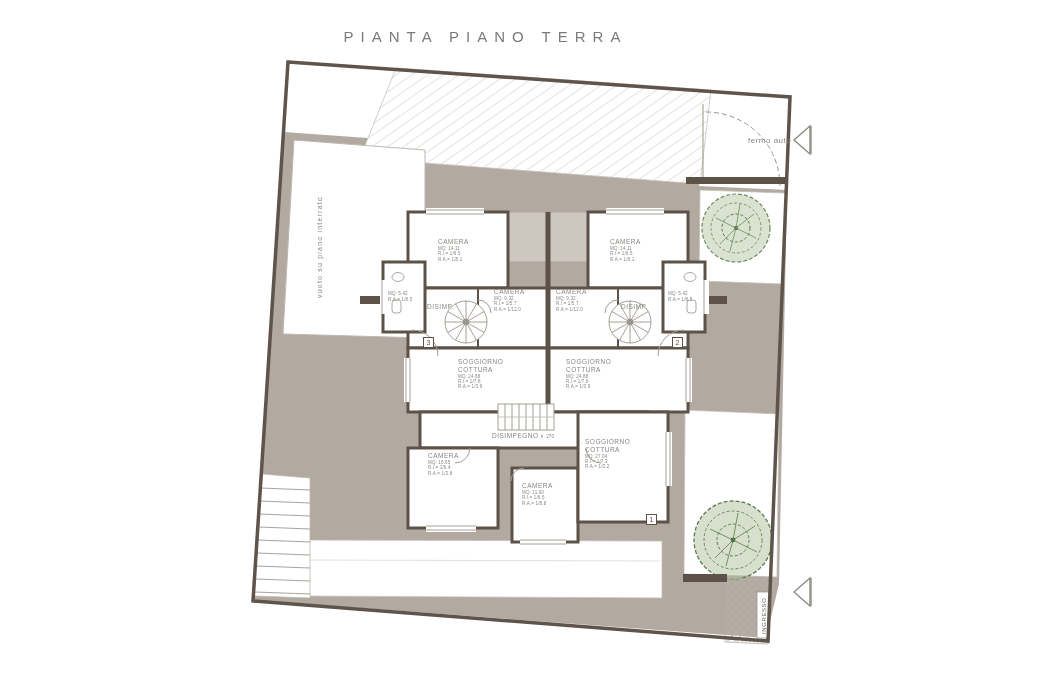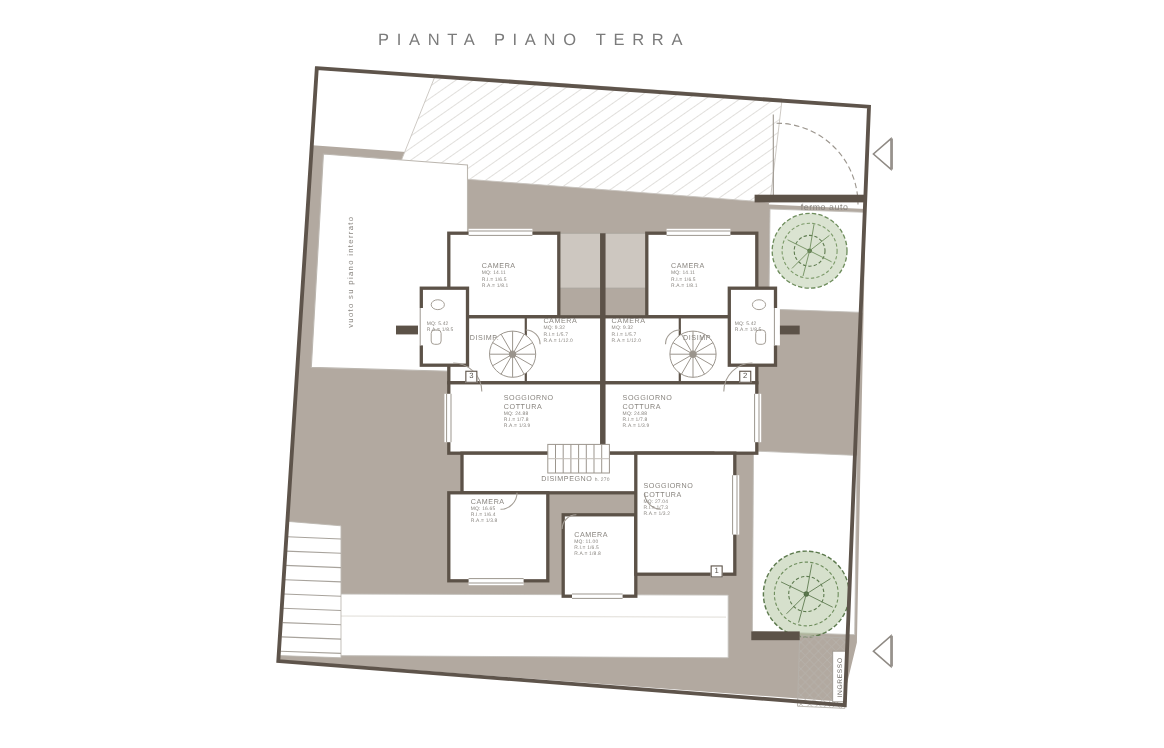--- a/index.html
+++ b/index.html
@@ -202,21 +202,21 @@
       <rect x="392" y="300" width="9" height="13" rx="3"></rect>
       <ellipse cx="690" cy="277" rx="6" ry="4.5"></ellipse>
       <rect x="687" y="300" width="9" height="13" rx="3"></rect>
     </g>
 
     <g>
       <polygon points="288,62 790,97 768,641 253,601" fill="none" stroke="#5e544b" stroke-width="3.5"></polygon>
     </g>
   </svg>
 
-  <div class="fermo" style="left:728px;top:136px;margin-top:48px;">fermo auto</div>
+  <div class="fermo" style="left:748px;top:136px;">fermo auto</div>
 
   <div class="vlabel" style="left:316px;top:298px;">vuoto su piano interrato</div>
 
   <div class="ingresso" style="left:761px;top:634px;">INGRESSO</div>
 
   <div class="room-label" style="left:438px;top:238px;">
     <span class="rname">CAMERA</span>
     <span class="rsub">MQ: 14.11</span>
     <span class="rsub">R.I.= 1/6.5</span>
     <span class="rsub">R.A.= 1/8.1</span>

